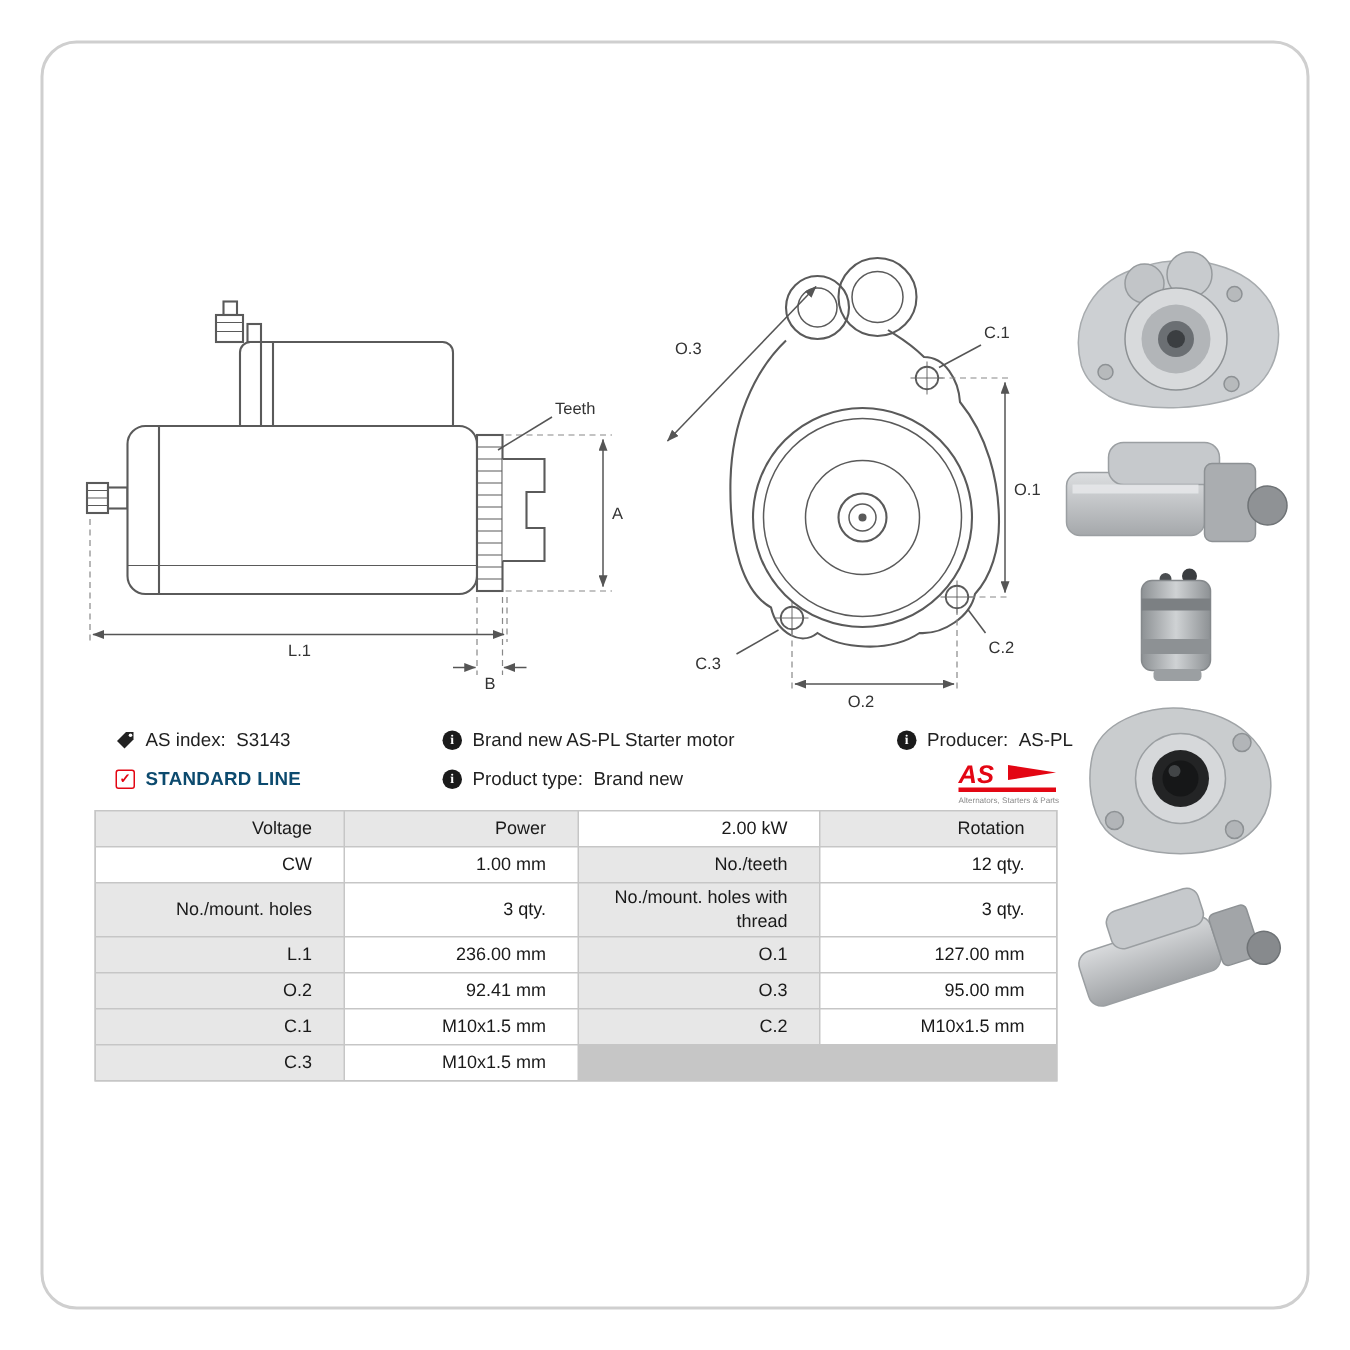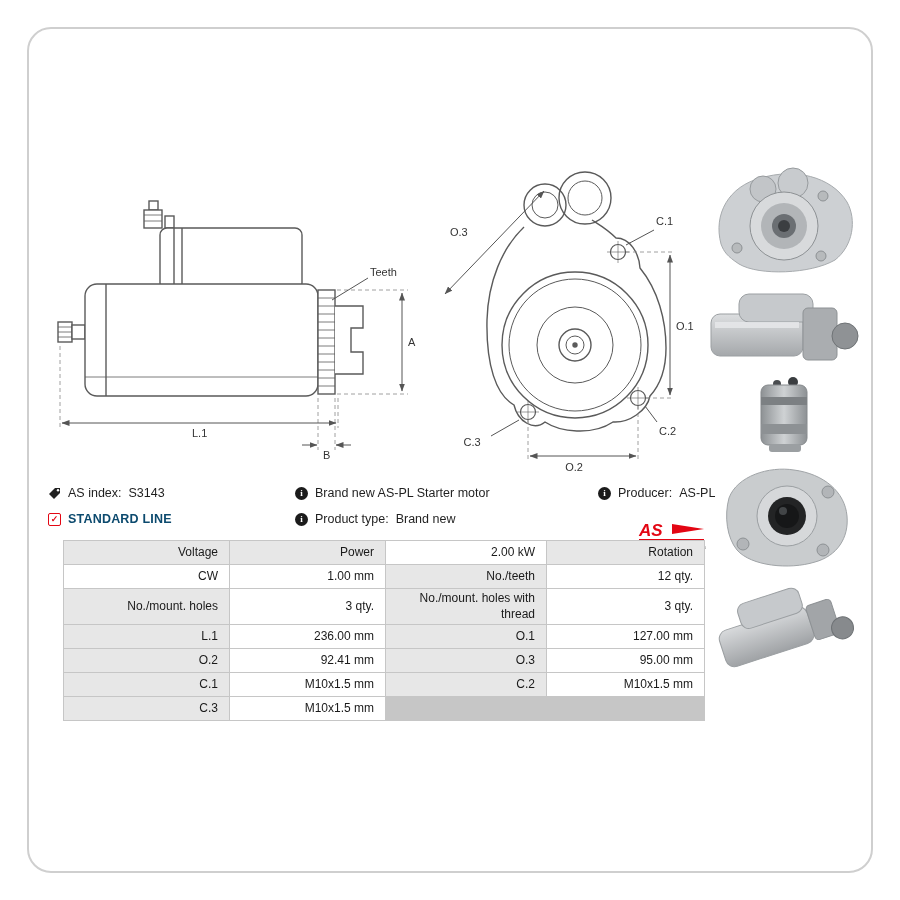--- a/index.html
+++ b/index.html
@@ -14,27 +14,27 @@
   .irow{display:flex;align-items:center;gap:7px;height:20px;white-space:nowrap;}
   .irow + .irow{margin-top:6px;}
   .bold{font-weight:normal;}
   .std-line{color:#0c4a6e;font-weight:bold;letter-spacing:.2px;}
   .info-i{width:13px;height:13px;border-radius:50%;background:#1b1b1b;color:#fff;
           font-size:9px;font-weight:bold;display:inline-flex;align-items:center;
           justify-content:center;flex:0 0 13px;font-family:"Liberation Serif",serif;}
   .check-i{width:11px;height:11px;border:1.5px solid #e30613;color:#e30613;
            font-size:9px;font-weight:bold;display:inline-flex;align-items:center;
            justify-content:center;flex:0 0 11px;border-radius:2px;}
-  .logo{margin-top:18px;margin-left:40px;}
+  .logo{margin-top:4px;margin-left:40px;}
   
   .spec-table{position:absolute;left:63px;top:540px;display:grid;
               grid-template-columns:165px 155px 160px 157px;gap:1px;
               background:#c6c6c6;border:1px solid #c6c6c6;width:fit-content;}
   .cell{display:flex;align-items:center;justify-content:flex-end;text-align:right;
-        padding:2px 11px;font-size:12px;line-height:1.3;color:#1a1a1a;
+        padding:2px 21px;font-size:12px;line-height:1.3;color:#1a1a1a;
         min-height:19px;background:#fff;}
   .cell.lab{background:#e7e7e7;}
   
   .photos{position:absolute;left:698px;top:164px;width:172px;}
   .photo{width:172px;}
 </style>
 </head>
 <body>
 
 <div class="page">
@@ -207,21 +207,21 @@
         </defs>
       <g transform="rotate(-18 85 55)">
         <rect x="20" y="38" width="92" height="38" rx="9" fill="url(#pg5)" stroke="#9b9fa2"></rect>
         <rect x="46" y="18" width="64" height="26" rx="8" fill="#c6c9cc" stroke="#9b9fa2"></rect>
         <rect x="112" y="40" width="26" height="36" rx="4" fill="#a2a5a8" stroke="#8d9194"></rect>
         <circle cx="141" cy="72" r="11" fill="#878a8d" stroke="#6f7376"></circle>
       </g>
     </svg>
   </div>
 
-  <div class="info-block" style="left:48px;top:483px">
+  <div class="info-block" style="left:77px;top:483px">
     <div class="irow">
       <svg width="13" height="13" viewBox="0 0 13 13">
         <path d="M1,7 L7,1 H12 V6 L6,12 Z" fill="#222"></path>
           <circle cx="10" cy="3.2" r="1.2" fill="#fff"></circle>
       </svg>
       <span>AS index:</span>
       <span class="bold">S3143</span>
     </div>
     <div class="irow">
       <span class="check-i">✓</span>

